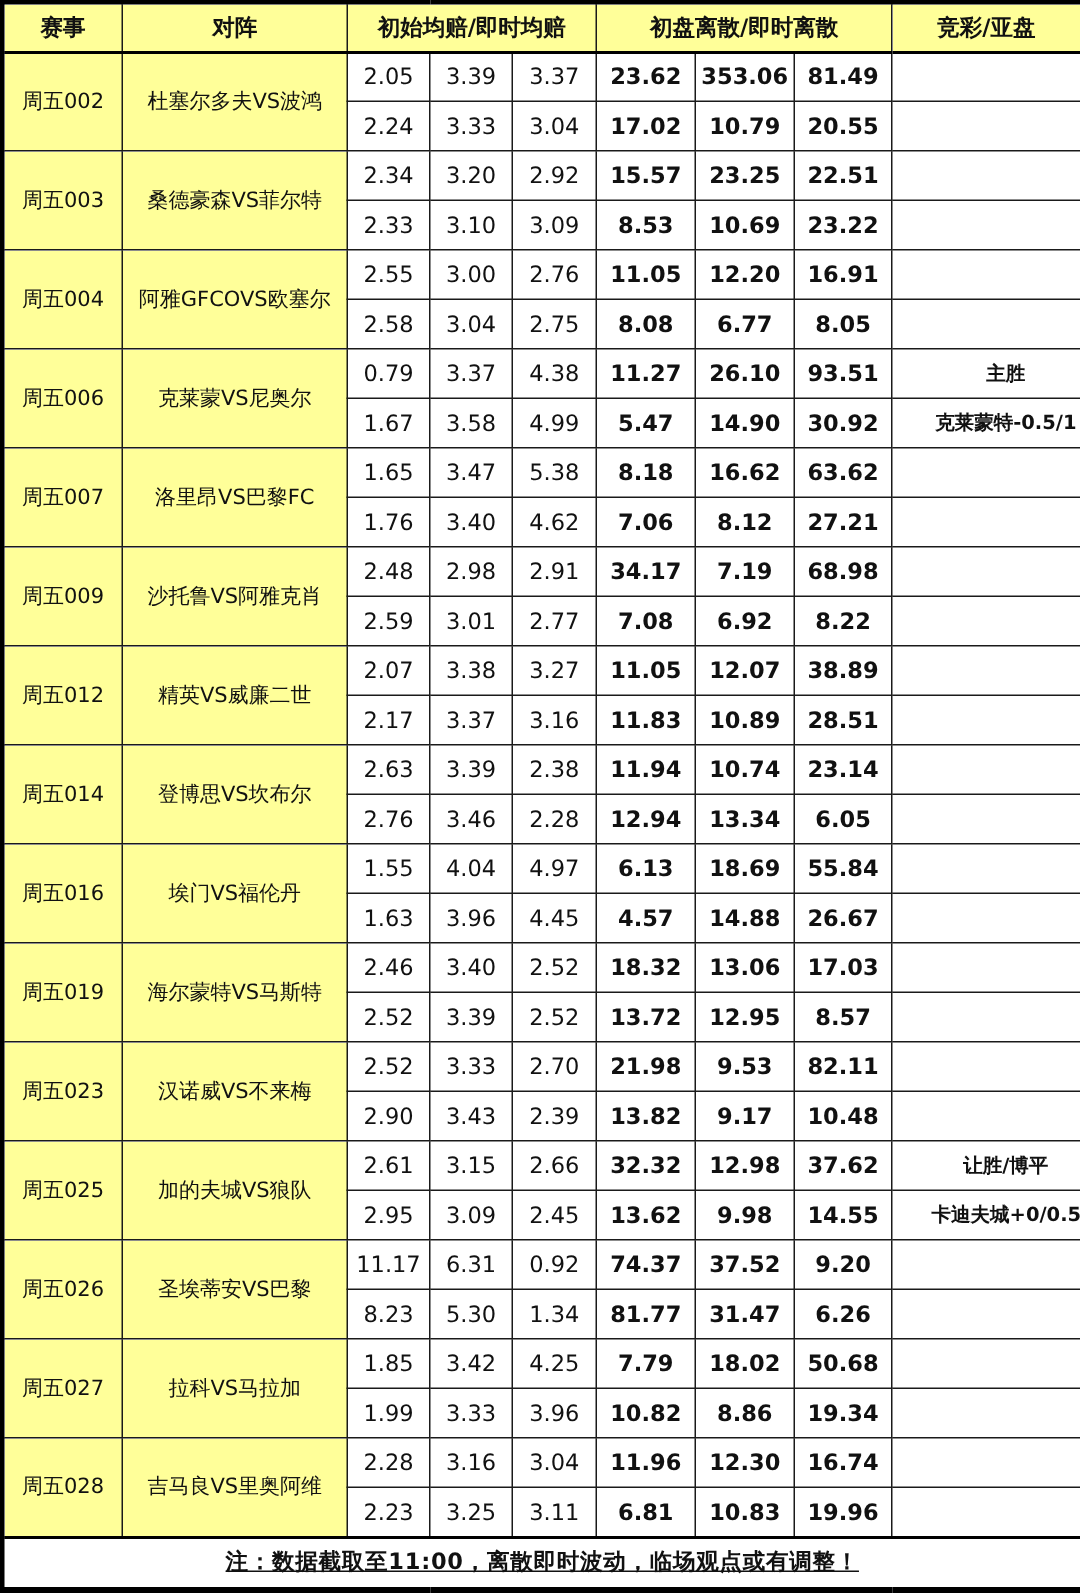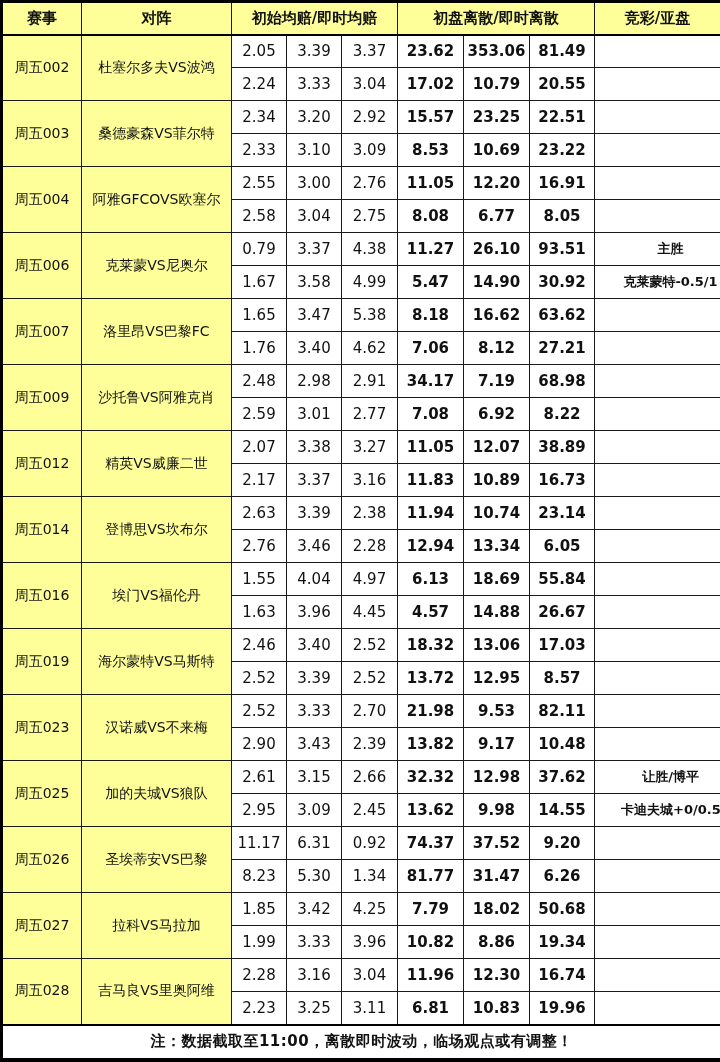--- a/index.html
+++ b/index.html
@@ -59,20 +59,21 @@
     font-size: 13px;
     padding-left: 26px;
   }
   tfoot td {
     background: #ffffff;
     font-weight: bold;
     font-size: 15px;
     height: 36px;
     border-top: 2px solid #000000;
     letter-spacing: 0.5px;
+    text-decoration: underline;
   }
 </style>
 </head>
 <body>
 
 <div class="page">
   <table class="odds-table">
     <colgroup>
       <col style="width:80px">
       <col style="width:150px">
@@ -230,21 +231,21 @@
     <td class="disp">12.07</td>
     <td class="disp">38.89</td>
     <td class="bet"></td>
   </tr>
   <tr>
     <td class="odds">2.17</td>
     <td class="odds">3.37</td>
     <td class="odds">3.16</td>
     <td class="disp">11.83</td>
     <td class="disp">10.89</td>
-    <td class="disp">16.73</td>
+    <td class="disp">28.51</td>
     <td class="bet"></td>
   </tr>
 
   <tr>
     <td class="code" rowspan="2">周五014</td>
     <td class="teams" rowspan="2">登博思VS坎布尔</td>
     <td class="odds">2.63</td>
     <td class="odds">3.39</td>
     <td class="odds">2.38</td>
     <td class="disp">11.94</td>

